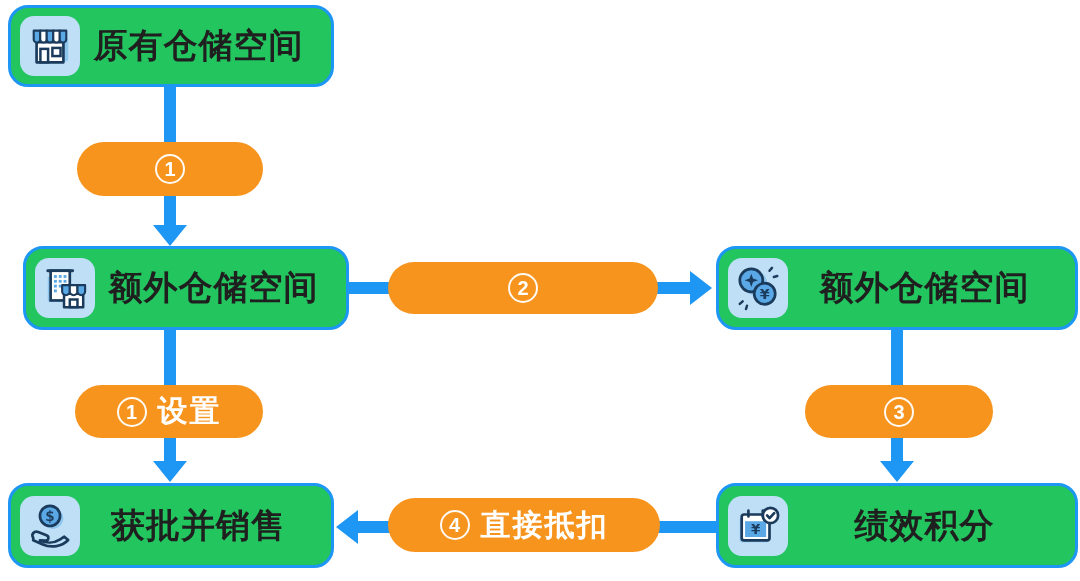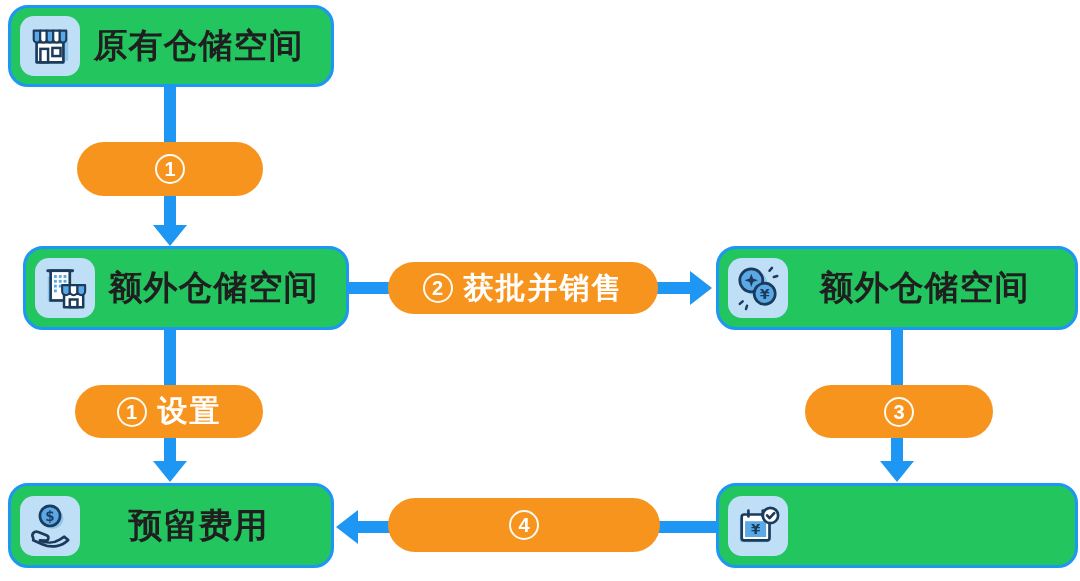--- a/index.html
+++ b/index.html
@@ -74,31 +74,31 @@
   <div>
     <div class="line" style="left:358px;top:521px;width:358px;height:12px;"></div>
     <div class="head head-left" style="left:336px;top:510px;"></div>
   </div>
 
   <div class="pill" style="left:77px;top:142px;width:186px;height:54px;">
     <span class="num">1</span>
   </div>
   <div class="pill" style="left:388px;top:262px;width:270px;height:52px;">
     <span class="num">2</span>
-    <span>获批并销售</span>
   </div>
   <div class="pill" style="left:75px;top:385px;width:188px;height:53px;">
     <span class="num">1</span>
     <span>设置</span>
   </div>
   <div class="pill" style="left:805px;top:385px;width:188px;height:53px;">
     <span class="num">3</span>
   </div>
   <div class="pill" style="left:388px;top:498px;width:272px;height:54px;">
     <span class="num">4</span>
+    <span>直接抵扣</span>
   </div>
 
   <div class="node" style="left:8px;top:5px;width:326px;height:82px;">
     <span class="tile">
       <svg class="icon-svg" viewBox="0 0 48 48" width="46" height="46">
         <rect x="15" y="16" width="28" height="24" rx="3" class="f-shadow"></rect>
         <rect x="10" y="20" width="28" height="21" class="f-white st" stroke-width="2.8" stroke-linejoin="round"></rect>
         <g class="st" stroke-width="2.2" stroke-linejoin="round">
           <path d="M7 8 h6.8 v9 a3.4 3.4 0 0 1 -6.8 0 z" class="f-blue"></path>
           <path d="M13.8 8 h6.8 v9 a3.4 3.4 0 0 1 -6.8 0 z" class="f-white"></path>
@@ -163,30 +163,31 @@
 
   <div class="node" style="left:8px;top:483px;width:326px;height:85px;">
     <span class="tile">
       <svg class="icon-svg" viewBox="0 0 48 48" width="46" height="46">
         <circle cx="27" cy="16" r="11" class="f-shadow"></circle>
         <circle cx="24" cy="13.5" r="10.5" class="f-blue st" stroke-width="2.8"></circle>
         <text x="24" y="18.5" text-anchor="middle" font-size="14" font-weight="bold" class="f-navy">$</text>
         <path d="M6.5 36.5 C4 32.5 7.5 28.7 11.7 30.3 L20.3 33.7 C23.5 35 22.7 39.2 19.3 39.1 L13.5 38.9 C20 42.3 28.3 41.9 34.6 37.9 L38.9 35.2 L43 38.6 C36.5 45.4 25.4 47.2 16.5 43.3 L6.5 38.9 Z" class="f-none st" stroke-width="2.8" stroke-linejoin="round" stroke-linecap="round"></path>
       </svg>
     </span>
-    <span class="node-label">预留费用</span>
+    <span class="node-label">获批并销售</span>
   </div>
 
   <div class="node" style="left:716px;top:483px;width:362px;height:85px;">
     <span class="tile">
       <svg class="icon-svg" viewBox="0 0 48 48" width="46" height="46">
         <rect x="5" y="15" width="30" height="26" rx="2" class="f-shadow"></rect>
         <rect x="7" y="12" width="29" height="27" rx="2.5" class="f-white st" stroke-width="2.8"></rect>
         <path d="M14 8 v6 M29 8 v6" class="f-none st" stroke-width="2.8" stroke-linecap="round"></path>
         <rect x="10.5" y="19" width="22" height="16.5" class="f-blue"></rect>
         <text x="21.5" y="32.5" text-anchor="middle" font-size="14" font-weight="bold" class="f-navy">¥</text>
         <circle cx="37" cy="13" r="8" class="f-white st" stroke-width="2.8"></circle>
         <path d="M33.5 13 l2.6 2.8 l4.8 -5.2" class="f-none st" stroke-width="2.8" stroke-linecap="round" stroke-linejoin="round"></path>
       </svg>
     </span>
+    <span class="node-label">绩效积分</span>
   </div>
 
 </div>
 
 </body></html>

